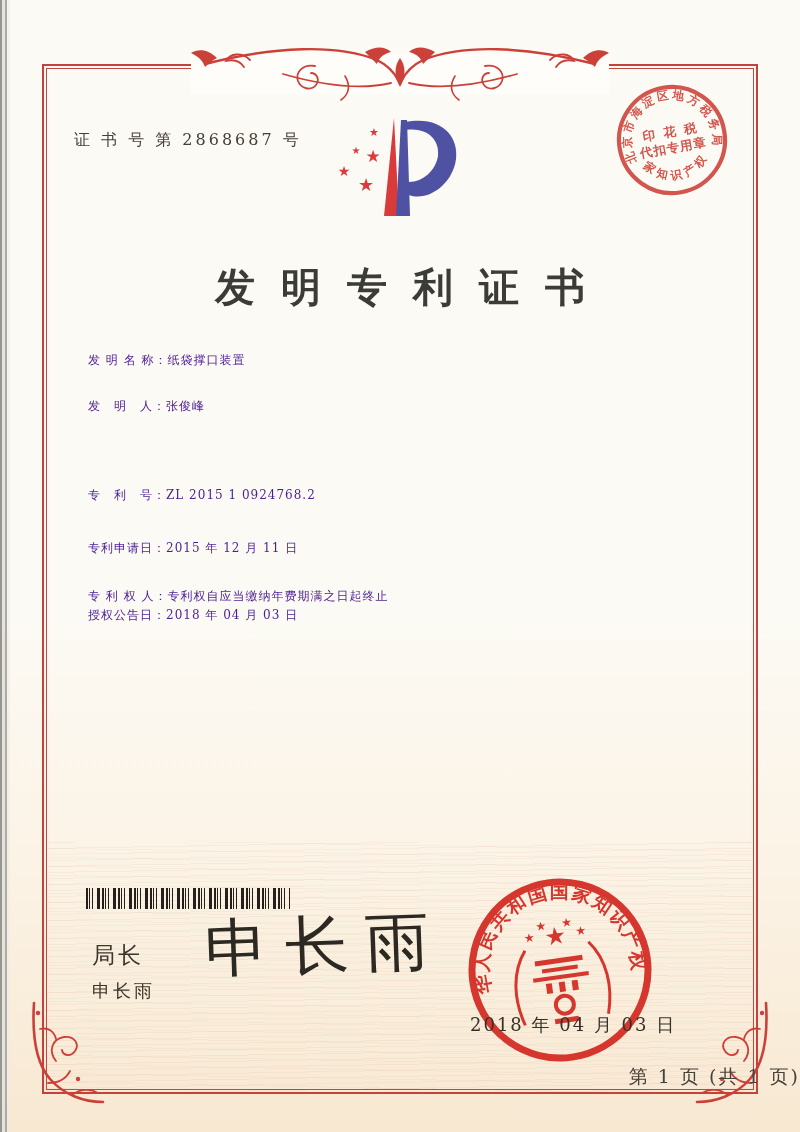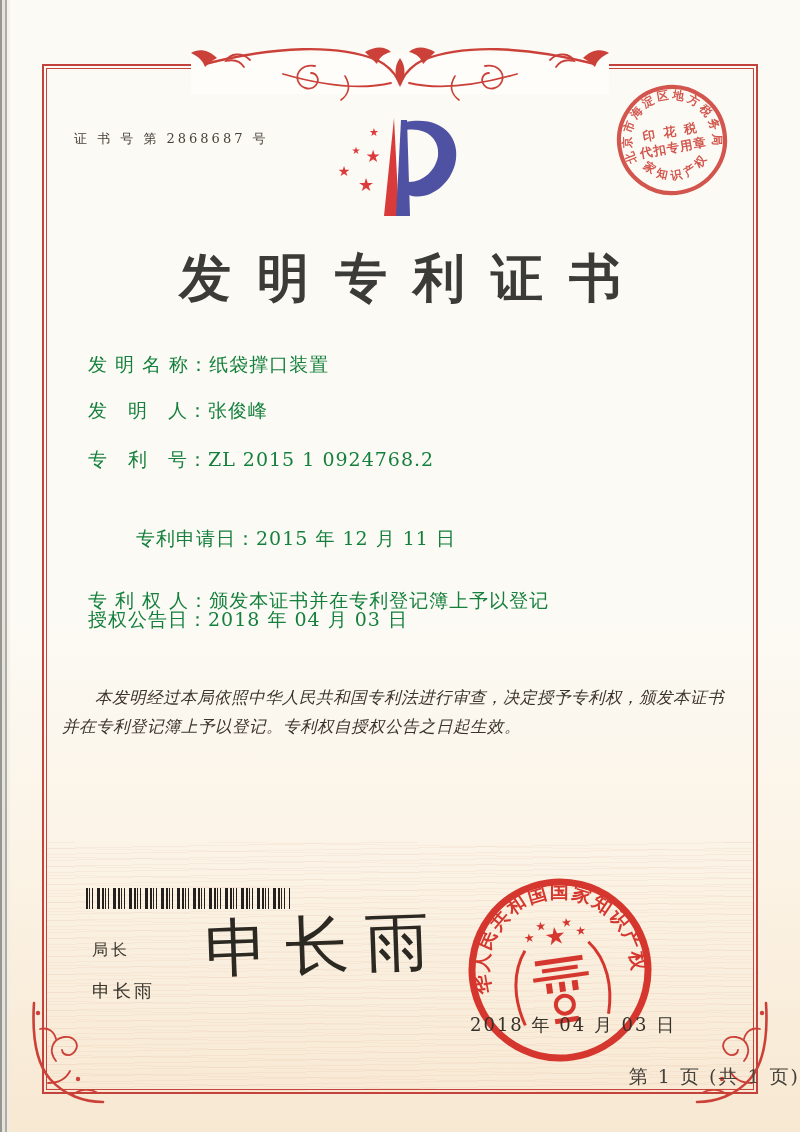--- a/index.html
+++ b/index.html
@@ -19,37 +19,37 @@
   .edge-shadow{position:absolute;left:0;top:0;bottom:0;width:12px;z-index:9;pointer-events:none;
     background:linear-gradient(90deg,#97958f 0 2px,#e6e3dd 2px 5px,#adaba5 5px 7px,rgba(238,235,229,.55) 7px 10px,rgba(255,255,255,0) 10px);}
   
   .frame{position:absolute;left:42px;top:64px;right:42px;bottom:38px;border:2px solid #c4423b;z-index:1;}
   .frame::before{content:"";position:absolute;inset:2px;border:1px solid #c6463f;}
   .ornament{position:absolute;left:165px;top:32px;width:470px;height:74px;z-index:2;}
   .corner{position:absolute;bottom:26px;width:80px;height:105px;z-index:2;}
   .corner-left{left:26px;}
   .corner-right{right:26px;transform:scaleX(-1);}
   
-  .cert-no{position:absolute;left:74px;top:130px;font-size:13px;letter-spacing:3px;color:#453f37;z-index:3;}
+  .cert-no{position:absolute;left:74px;top:130px;font-size:16px;letter-spacing:3px;color:#453f37;z-index:3;}
   .logo{position:absolute;left:326px;top:110px;width:152px;height:128px;z-index:3;}
   .tax-stamp{position:absolute;left:612px;top:80px;width:120px;height:120px;transform:rotate(-10deg);opacity:.93;z-index:3;}
-  .title{position:absolute;left:0;right:0;top:244px;text-align:center;font-size:52px;font-weight:700;
+  .title{position:absolute;left:0;right:0;top:260px;text-align:center;font-size:40px;font-weight:700;
     color:#3b3b37;letter-spacing:26px;padding-left:26px;z-index:3;}
   
-  .field-row{position:absolute;left:88px;font-size:19px;color:#15803d;letter-spacing:1px;z-index:3;white-space:nowrap;}
-  .f0{top:352px;} .f1{top:398px;} .f2{top:447px;} .f3{top:526px;margin-left:48px;} .f4{top:588px;} .f5{top:607px;}
+  .field-row{position:absolute;left:88px;font-size:12px;color:#4c1d95;letter-spacing:1px;z-index:3;white-space:nowrap;}
+  .f0{top:352px;} .f1{top:398px;} .f2{top:487px;} .f3{top:540px;} .f4{top:588px;} .f5{top:607px;}
   
   .body-text{position:absolute;left:62px;width:678px;top:684px;z-index:3;
     font-size:16.5px;line-height:28.6px;color:#3b332c;font-style:italic;}
   .body-text p{margin:0;text-indent:2em;letter-spacing:.5px;}
   
   .barcode{position:absolute;left:86px;top:888px;width:204px;height:21px;z-index:3;
     background:repeating-linear-gradient(90deg,#23201d 0 2px,transparent 2px 3px,#23201d 3px 4px,
       transparent 4px 6px,#23201d 6px 7px,transparent 7px 11px,#23201d 11px 14px,transparent 14px 16px);}
-  .sig-role{position:absolute;left:92px;top:940px;font-size:16px;letter-spacing:3px;color:#3a352d;z-index:3;}
+  .sig-role{position:absolute;left:92px;top:940px;font-size:23px;letter-spacing:3px;color:#3a352d;z-index:3;}
   .sig-name{position:absolute;left:92px;top:979px;font-size:18px;letter-spacing:3px;color:#3a352d;z-index:3;}
   .autograph{position:absolute;left:205px;top:902px;font-size:64px;font-weight:500;color:#2c2923;
     letter-spacing:16px;transform:rotate(-2deg);z-index:3;}
   .seal{position:absolute;left:460px;top:870px;width:200px;height:200px;z-index:4;}
   .seal-date{position:absolute;left:470px;top:1013px;font-size:18px;letter-spacing:2px;color:#35312a;z-index:5;}
   .footer{position:absolute;left:0;right:0;top:1064px;text-align:right;font-size:19px;letter-spacing:2px;color:#46413a;z-index:3;}
 </style>
 </head>
 <body>
 
@@ -135,28 +135,27 @@
 <div class="field-row f1">
   <span>发　明　人：</span><span>张俊峰</span>
 </div>
 <div class="field-row f2">
   <span>专　利　号：</span><span>ZL 2015 1 0924768.2</span>
 </div>
 <div class="field-row f3">
   <span>专利申请日：</span><span>2015 年 12 月 11 日</span>
 </div>
 <div class="field-row f4">
-  <span>专 利 权 人：</span><span>颁发本证书并在专利登记簿上予以登记</span>
+  <span>专 利 权 人：</span><span>专利权自应当缴纳年费期满之日起终止</span>
 </div>
 <div class="field-row f5">
   <span>授权公告日：</span><span>2018 年 04 月 03 日</span>
 </div>
 
 <div class="body-text">
-  <p>本发明经过本局依照中华人民共和国专利法进行审查，决定授予专利权，颁发本证书并在专利登记簿上予以登记。专利权自授权公告之日起生效。</p>
 </div>
 
 <div class="barcode"></div>
 
 <div class="sig-role">局长</div>
 <div class="sig-name">申长雨</div>
 <div class="autograph">申长雨</div>
 
 <svg class="seal" viewBox="0 0 200 200">
   <g transform="rotate(-8 100 100)">

